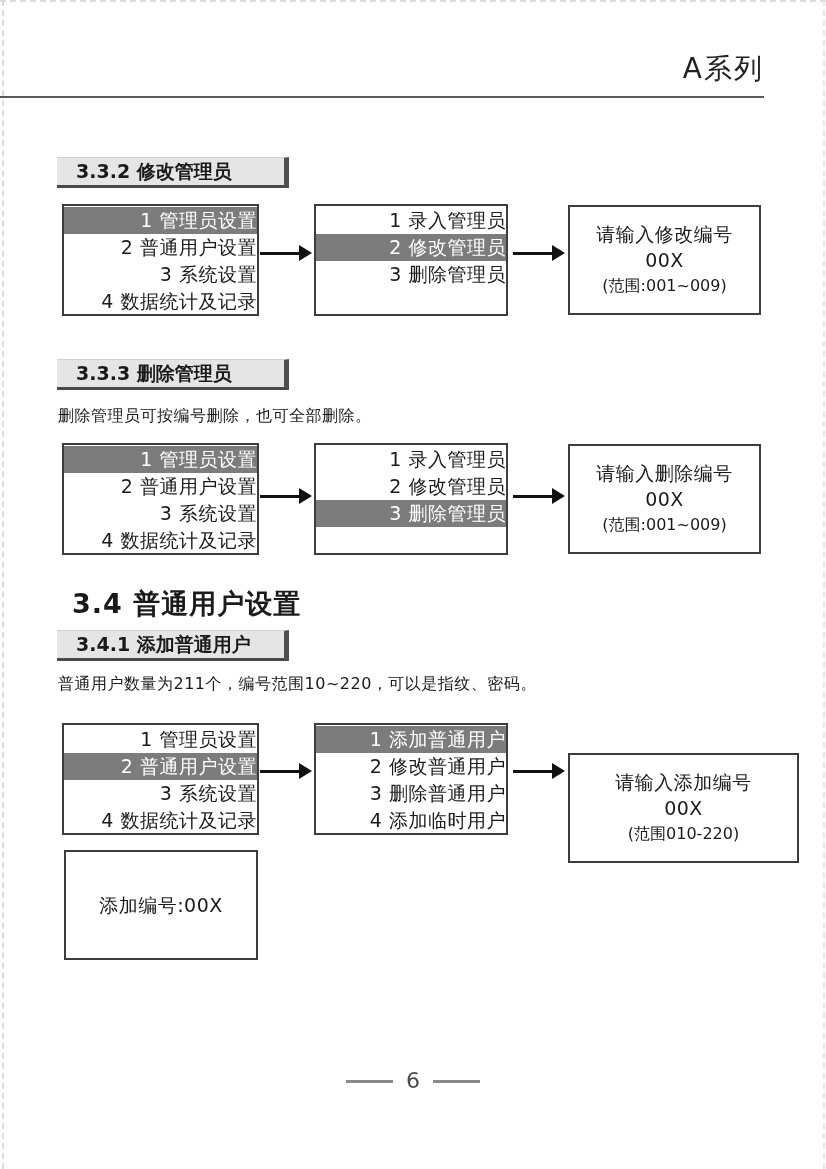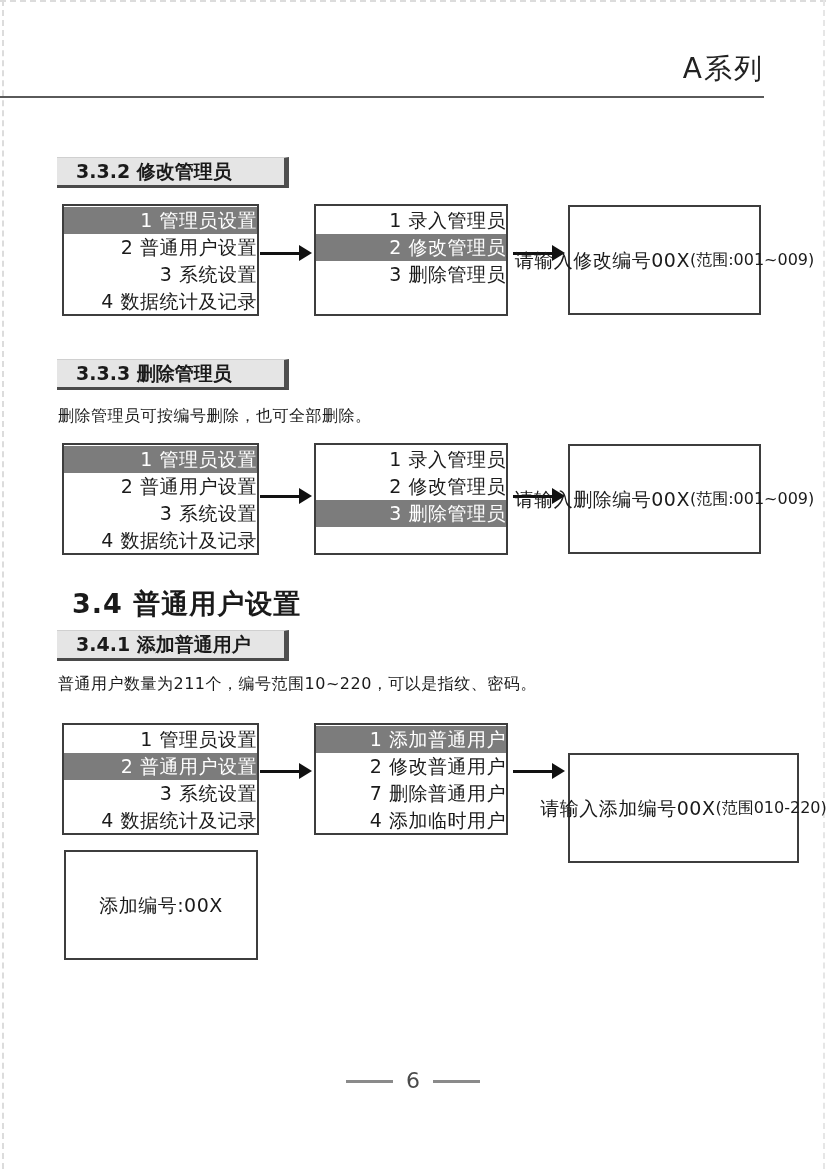--- a/index.html
+++ b/index.html
@@ -26,21 +26,21 @@
     font-weight:bold; font-size:19px; white-space:nowrap;
   }
   .big-heading { position:absolute; left:72px; font-size:27px; font-weight:bold; letter-spacing:1px; white-space:nowrap; }
   .note { position:absolute; left:58px; font-size:16px; letter-spacing:0.5px; white-space:nowrap; }
 
   .screen { position:absolute; box-sizing:border-box; background:#fff; border:2px solid #3d3d3d;text-align:right; }
   .menu-screen { padding-top:1px; }
   .mrow { height:27px; line-height:27px; padding-left:9px; font-size:19px; letter-spacing:0.5px; white-space:nowrap; }
   .mrow.hl { background:#7c7c7c; color:#ffffff; }
 
-  .prompt-screen { display:flex; flex-direction:row; align-items:center; justify-content:center; }
+  .prompt-screen { display:flex; flex-direction:column; align-items:center; justify-content:center; }
   .pline { font-size:19px; line-height:26px; letter-spacing:0.5px; white-space:nowrap; }
   .pline.small { font-size:16px; letter-spacing:0; }
 
   .arrow { position:absolute; height:16px; display:flex; align-items:center; }
   .arrow-shaft { flex:1; height:3px; background:#111; }
   .arrow-head  { width:0; height:0; border-left:13px solid #111; border-top:8px solid transparent; border-bottom:8px solid transparent; }
 
   .footer { position:absolute; top:1070px; left:0; width:826px; display:flex; align-items:center; justify-content:center; gap:13px; }
   .footer-dash { width:47px; height:3px; background:#8a8a8a; }
   .page-number { font-size:22px; color:#4a4a4a; line-height:22px; }
@@ -122,21 +122,21 @@
     <div class="mrow">3 系统设置</div>
     <div class="mrow">4 数据统计及记录</div>
   </div>
   <div class="arrow" style="left:260px; top:763px; width:52px">
     <span class="arrow-shaft"></span>
     <span class="arrow-head"></span>
   </div>
   <div class="screen menu-screen" style="left:314px; top:723px; width:194px; height:112px">
     <div class="mrow hl">1 添加普通用户</div>
     <div class="mrow">2 修改普通用户</div>
-    <div class="mrow">7 删除普通用户</div>
+    <div class="mrow">3 删除普通用户</div>
     <div class="mrow">4 添加临时用户</div>
   </div>
   <div class="arrow" style="left:513px; top:763px; width:52px">
     <span class="arrow-shaft"></span>
     <span class="arrow-head"></span>
   </div>
   <div class="screen prompt-screen" style="left:568px; top:753px; width:231px; height:110px">
     <div class="pline">请输入添加编号</div>
     <div class="pline">00X</div>
     <div class="pline small">(范围010-220)</div>

